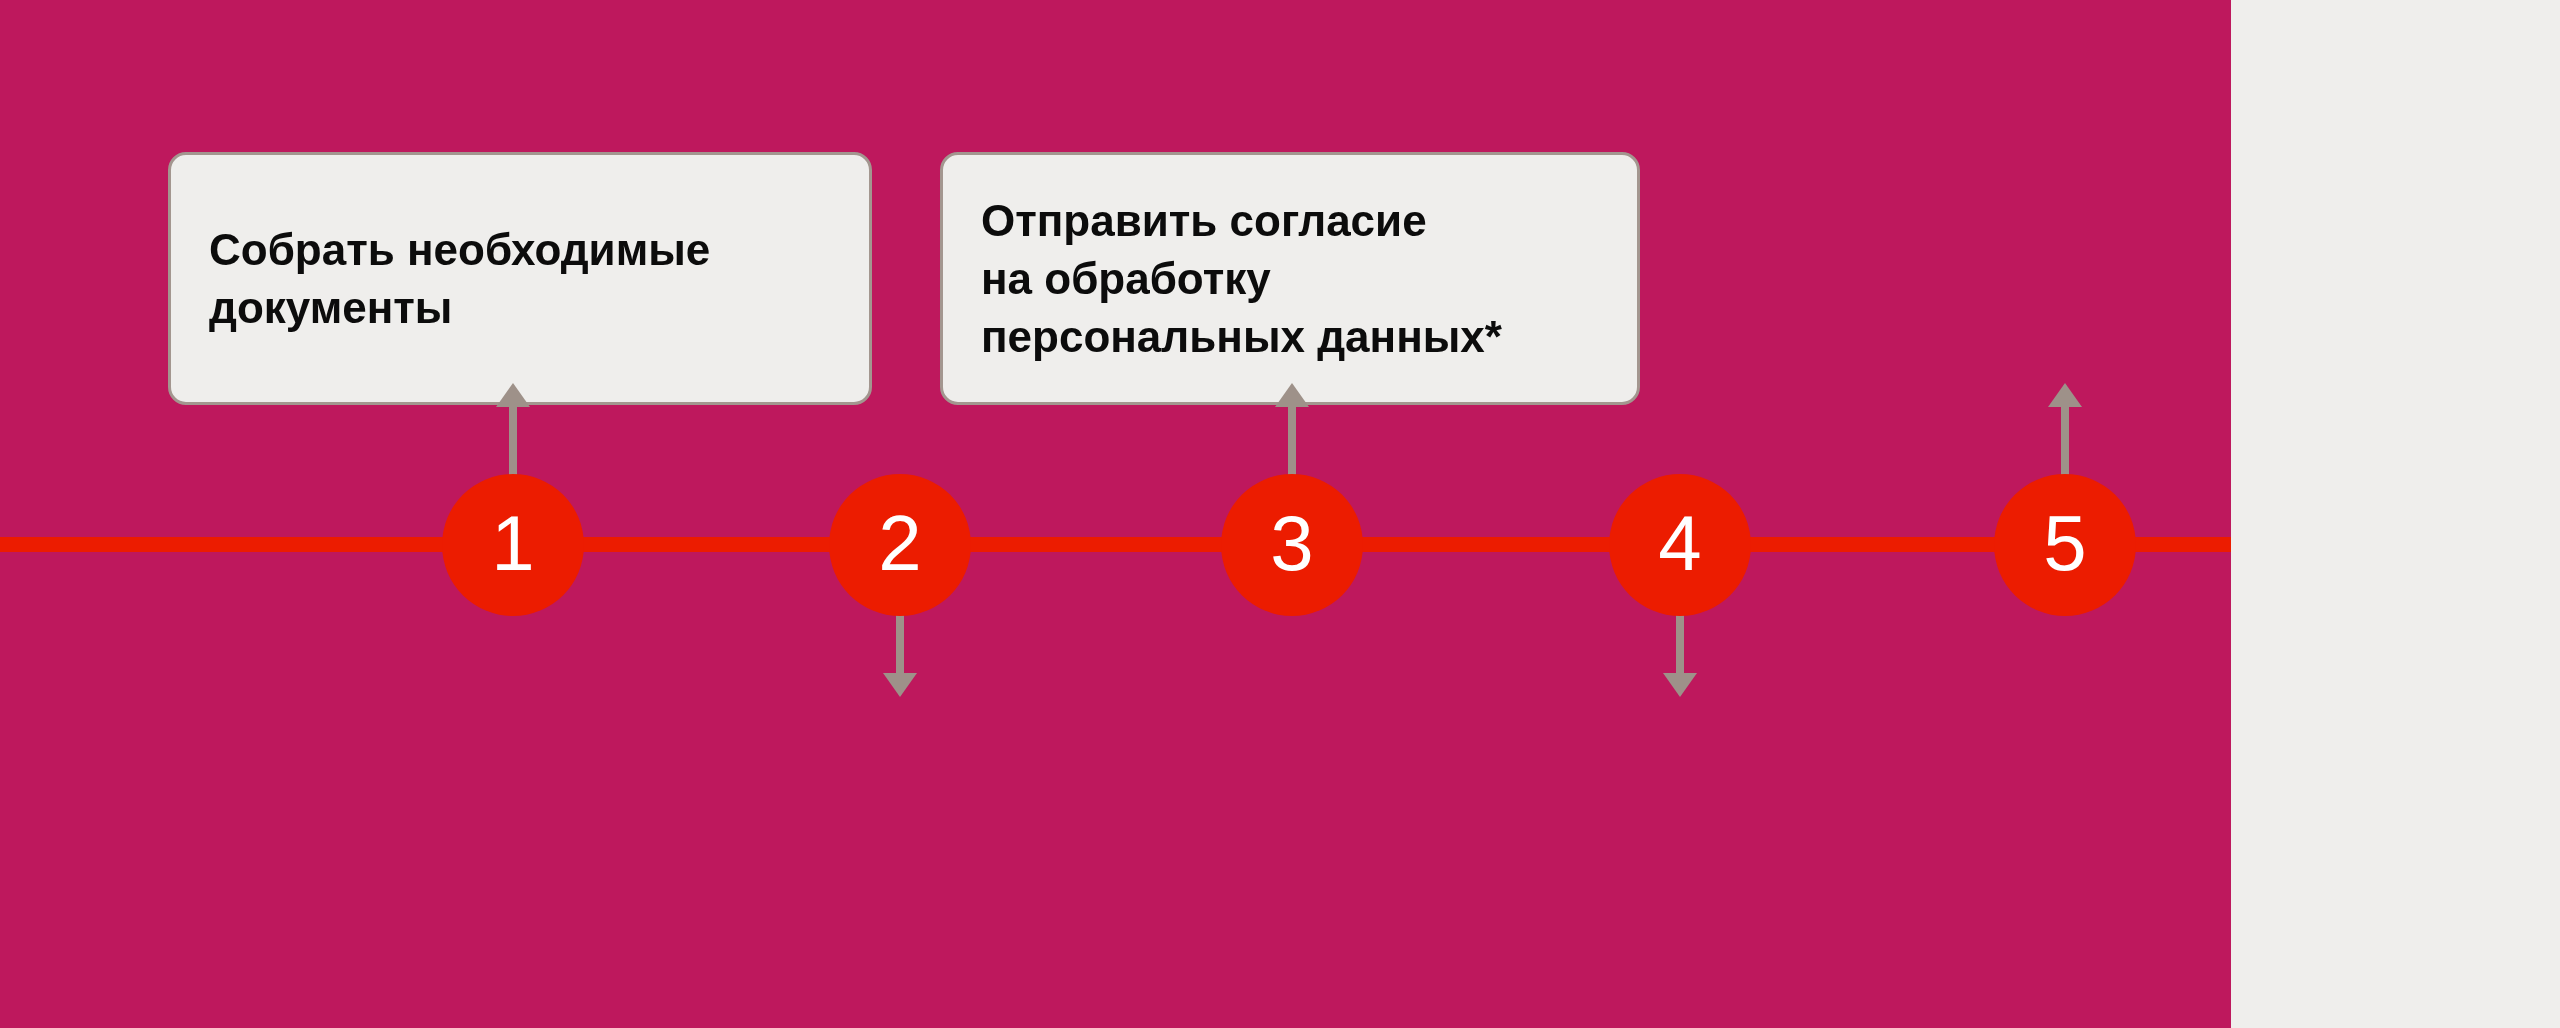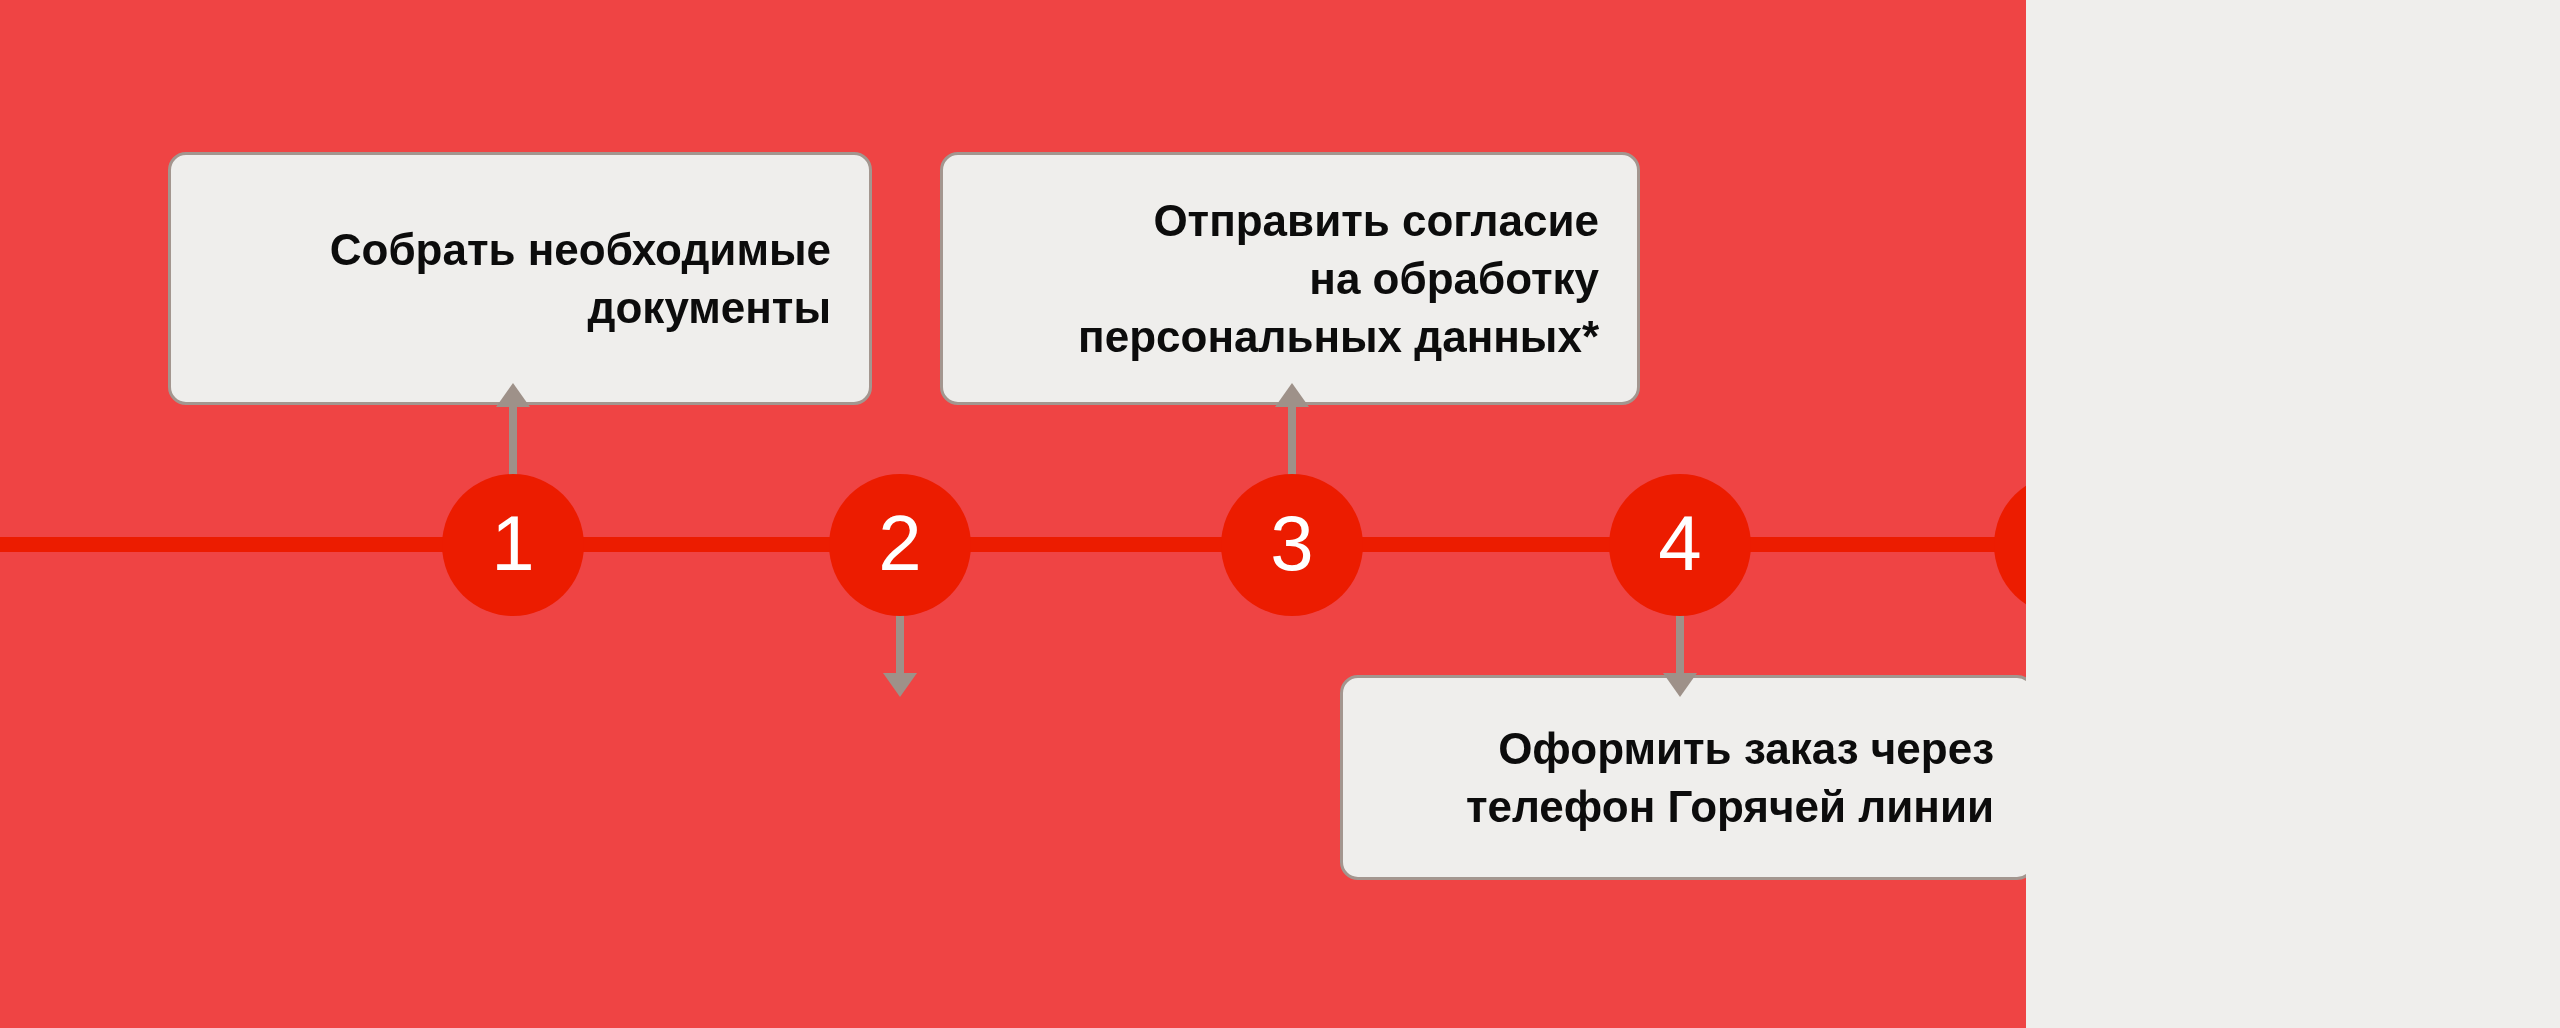--- a/index.html
+++ b/index.html
@@ -6,25 +6,24 @@
   html, body {
     margin: 0;
     padding: 0;
     background: #efeeec;
   }
   body {
     font-family: "Liberation Sans", "DejaVu Sans", sans-serif;
   }
   #canvas {
     position: relative;
-    width: 2026px;
+    width: 2231px;
     height: 1028px;
-    background: #ef4444;
+    background: #be185d;
     overflow: hidden;
-    text-align: right;
   }
 
   
   .timeline-rail {
     position: absolute;
     left: 0;
     width: 2560px;
     height: 15px;
     top: 537px;
     background: #ec1c00;
@@ -135,24 +134,20 @@
   </div>
 
   <div class="caption-box row-top box-3">
     <div class="caption-text">Отправить согласие
 на обработку
 персональных данных*</div>
   </div>
 
 
 
-  <div class="caption-box row-bottom box-4">
-    <div class="caption-text">Оформить заказ через
-телефон Горячей линии</div>
-  </div>
 
   <div class="connector up conn-1">
       <span class="head"></span>
     </div>
   <div class="connector up conn-3">
       <span class="head"></span>
     </div>
   <div class="connector up conn-5">
       <span class="head"></span>
     </div>

